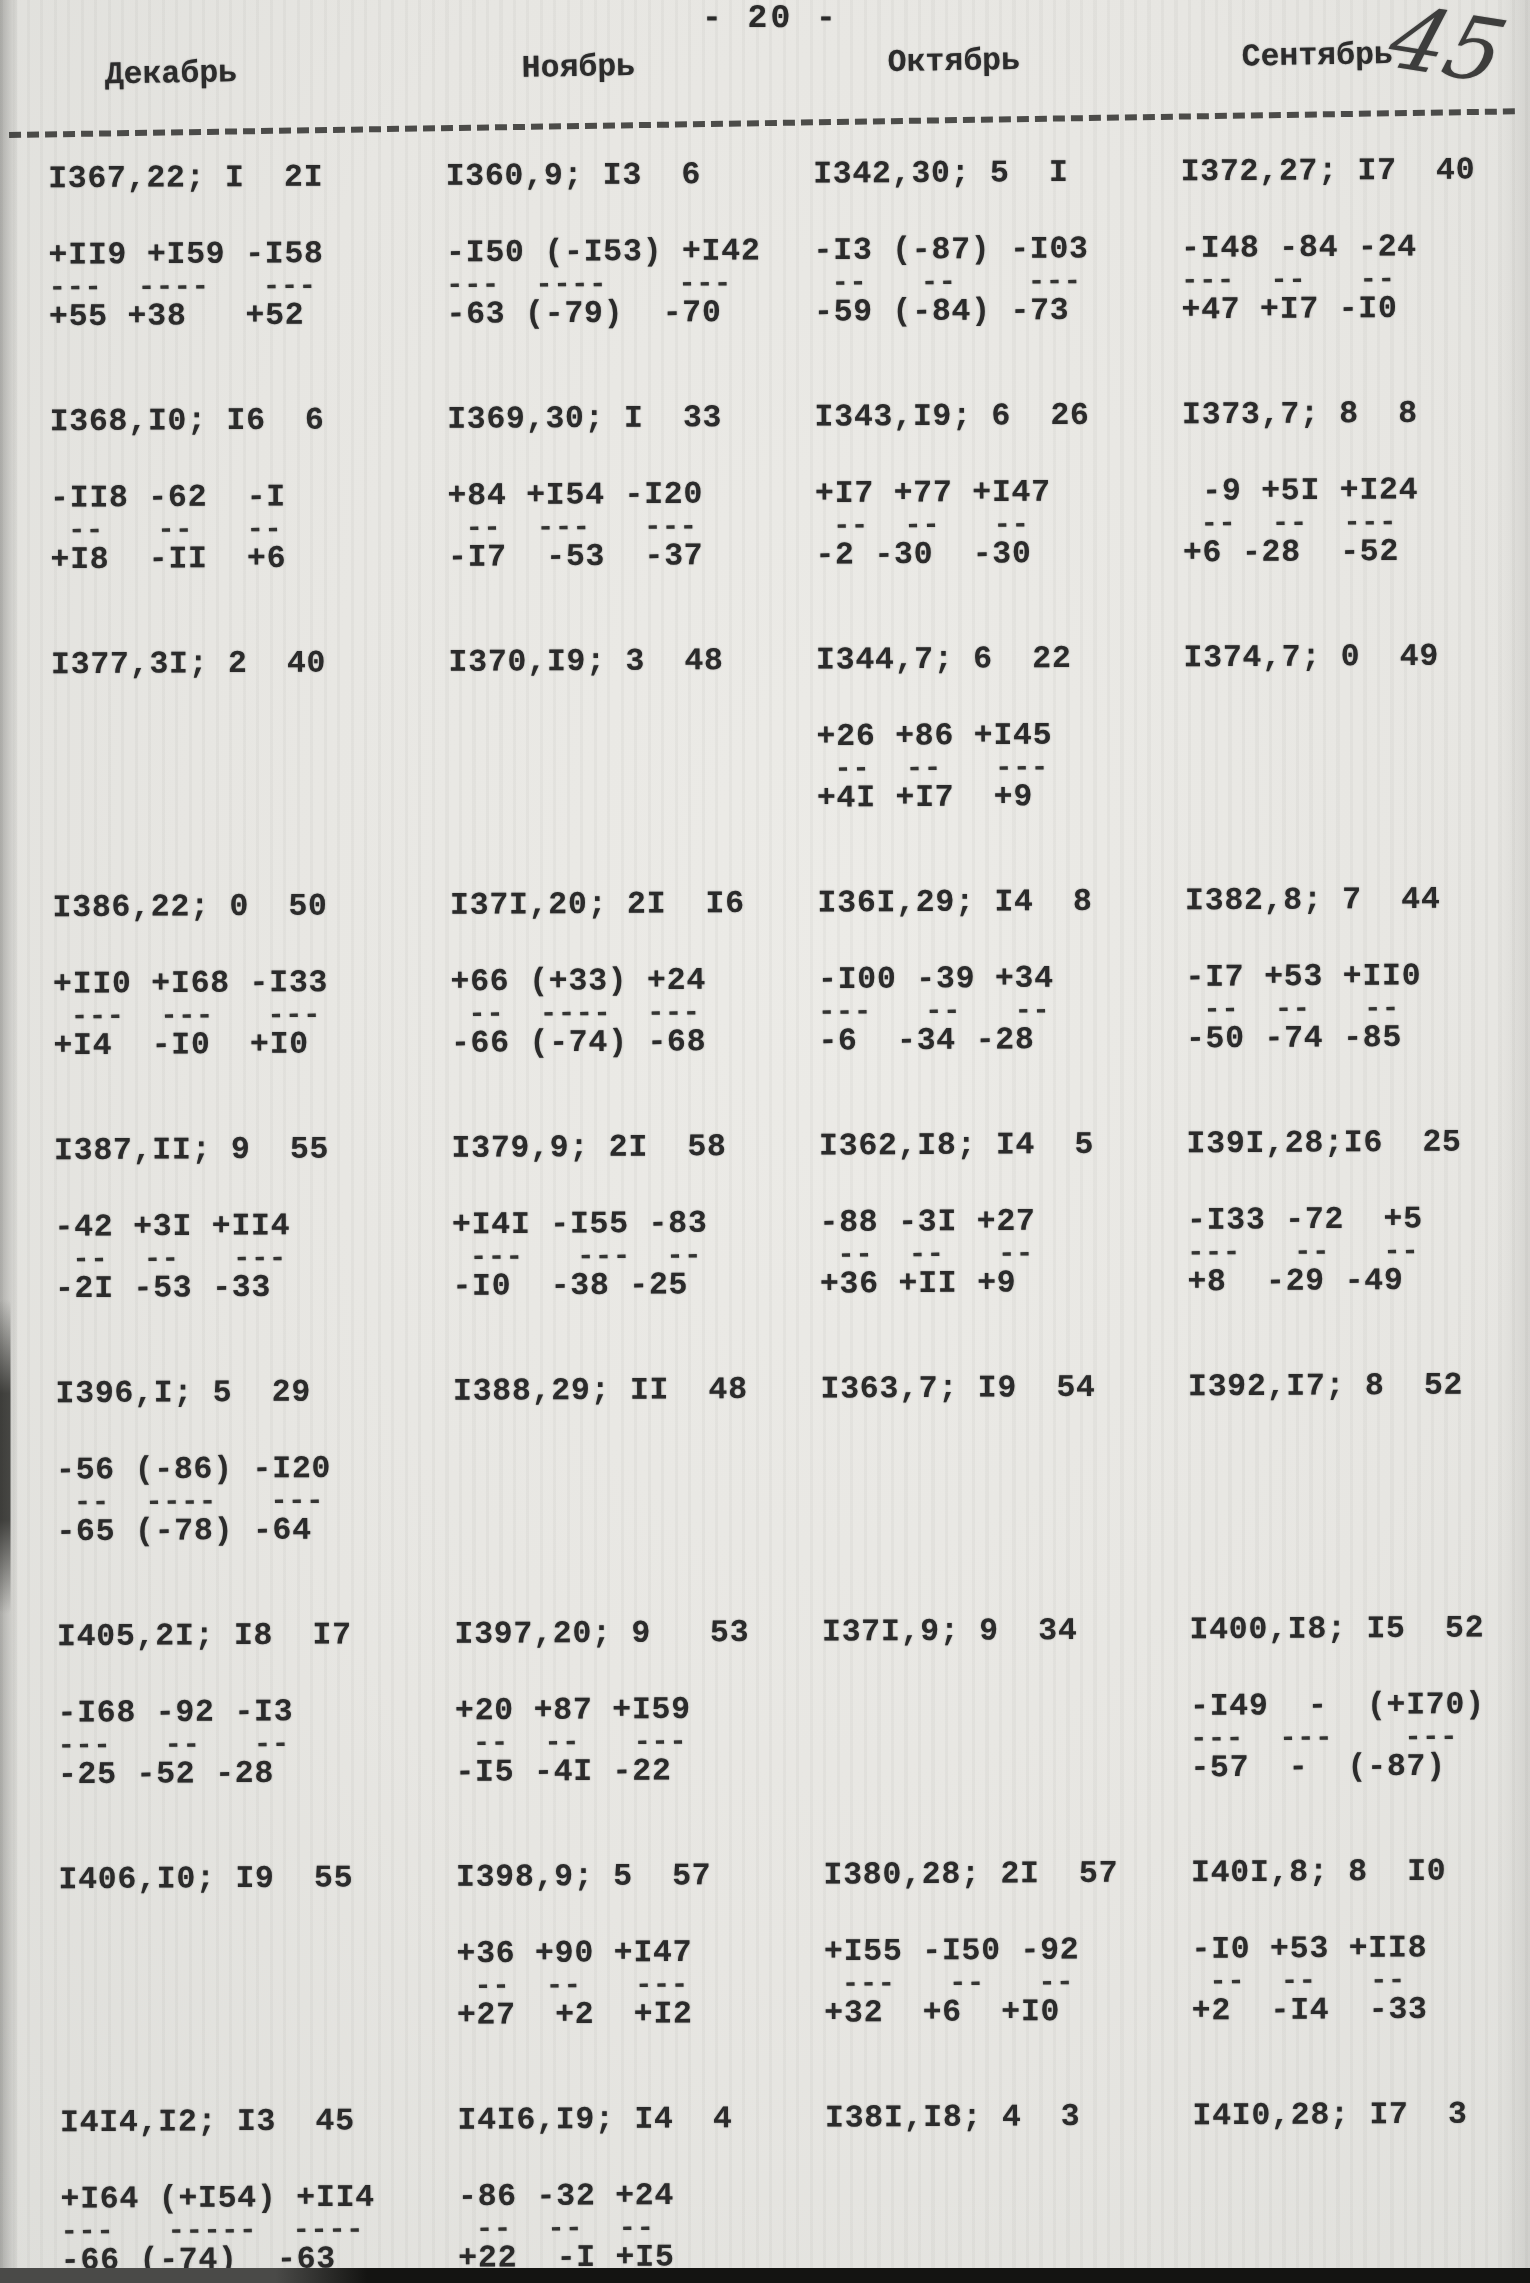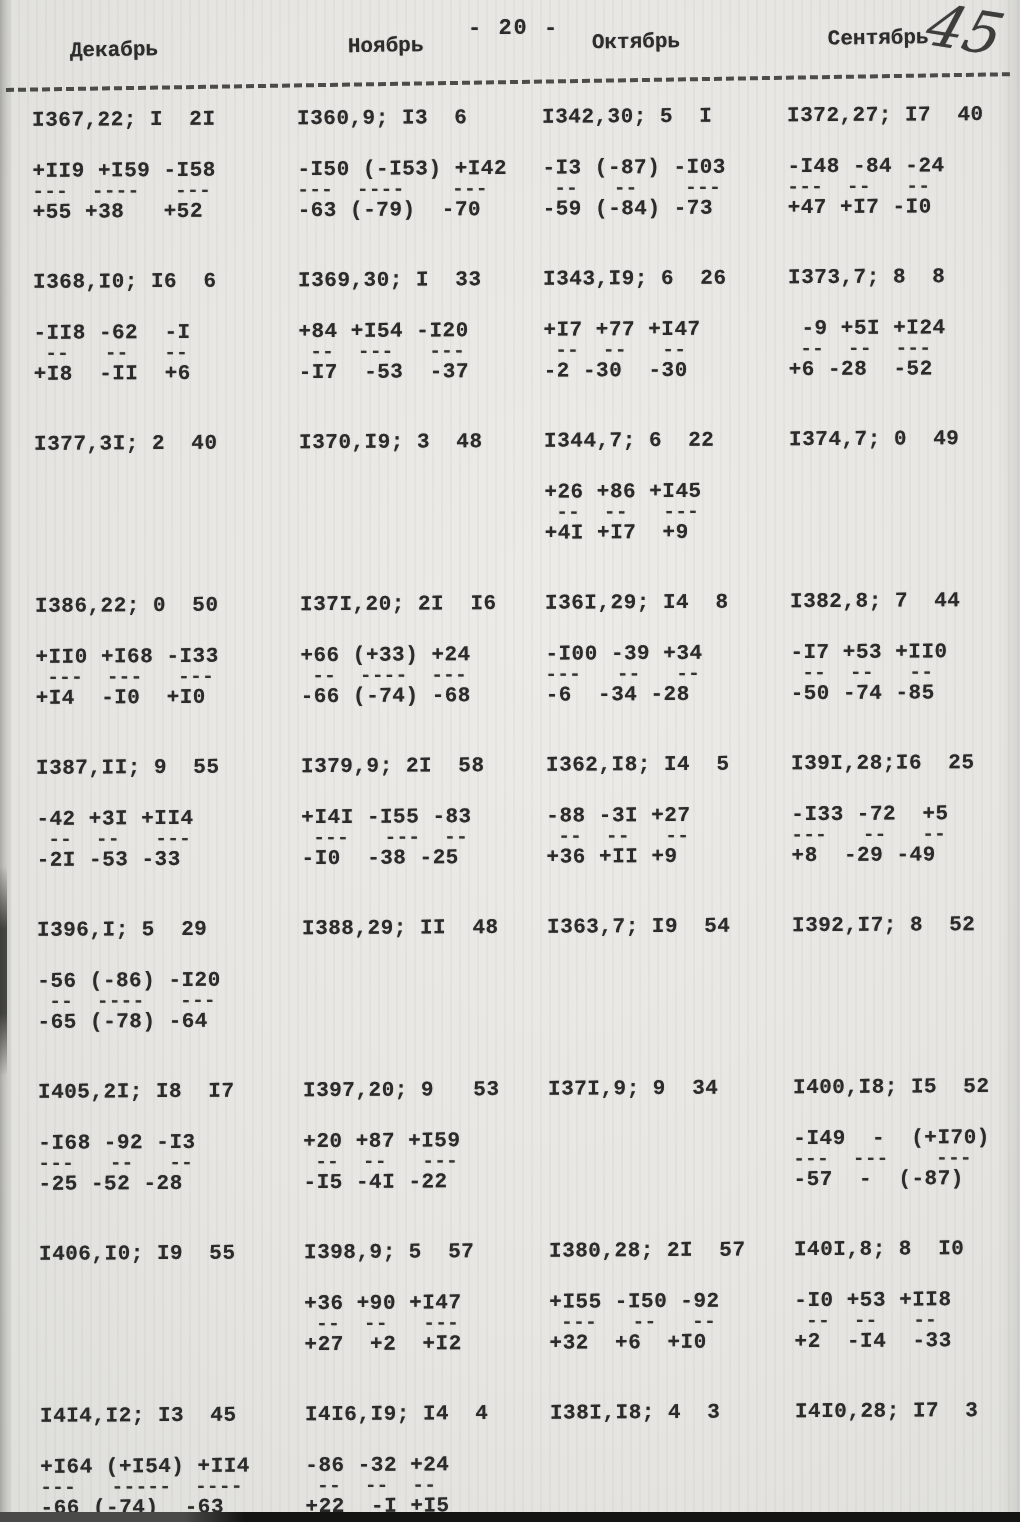--- a/index.html
+++ b/index.html
@@ -8,21 +8,21 @@
     font-family:"Liberation Mono","DejaVu Sans Mono",monospace;
     background:
       linear-gradient(90deg, rgba(40,40,38,0.28), rgba(0,0,0,0) 1.2%),
       linear-gradient(270deg, rgba(60,60,58,0.10), rgba(0,0,0,0) 2%),
       repeating-linear-gradient(90deg, rgba(110,110,104,0.055) 0 2px, rgba(0,0,0,0) 2px 9px),
       radial-gradient(ellipse at 55% 40%, #ecebe7 0%, #e7e6e2 55%, #dededa 100%);
   }
   .page{position:absolute;inset:0;}
   
   .pageno{
-    position:absolute;top:16px;left:468px;
+    position:absolute;top:0;left:468px;
     font-size:22px;font-weight:700;color:#2b2b2b;letter-spacing:2px;
     text-shadow:0 0 1px rgba(20,20,20,.45);
   }
   .handwritten{
     position:absolute;top:-4px;right:18px;
     font-family:"DejaVu Serif",serif;font-style:italic;
     font-size:58px;color:#3d3d3c;transform:rotate(9deg) skewX(-8deg);
     text-shadow:0 0 1px rgba(30,30,30,.35);
   }
   .colheads{

